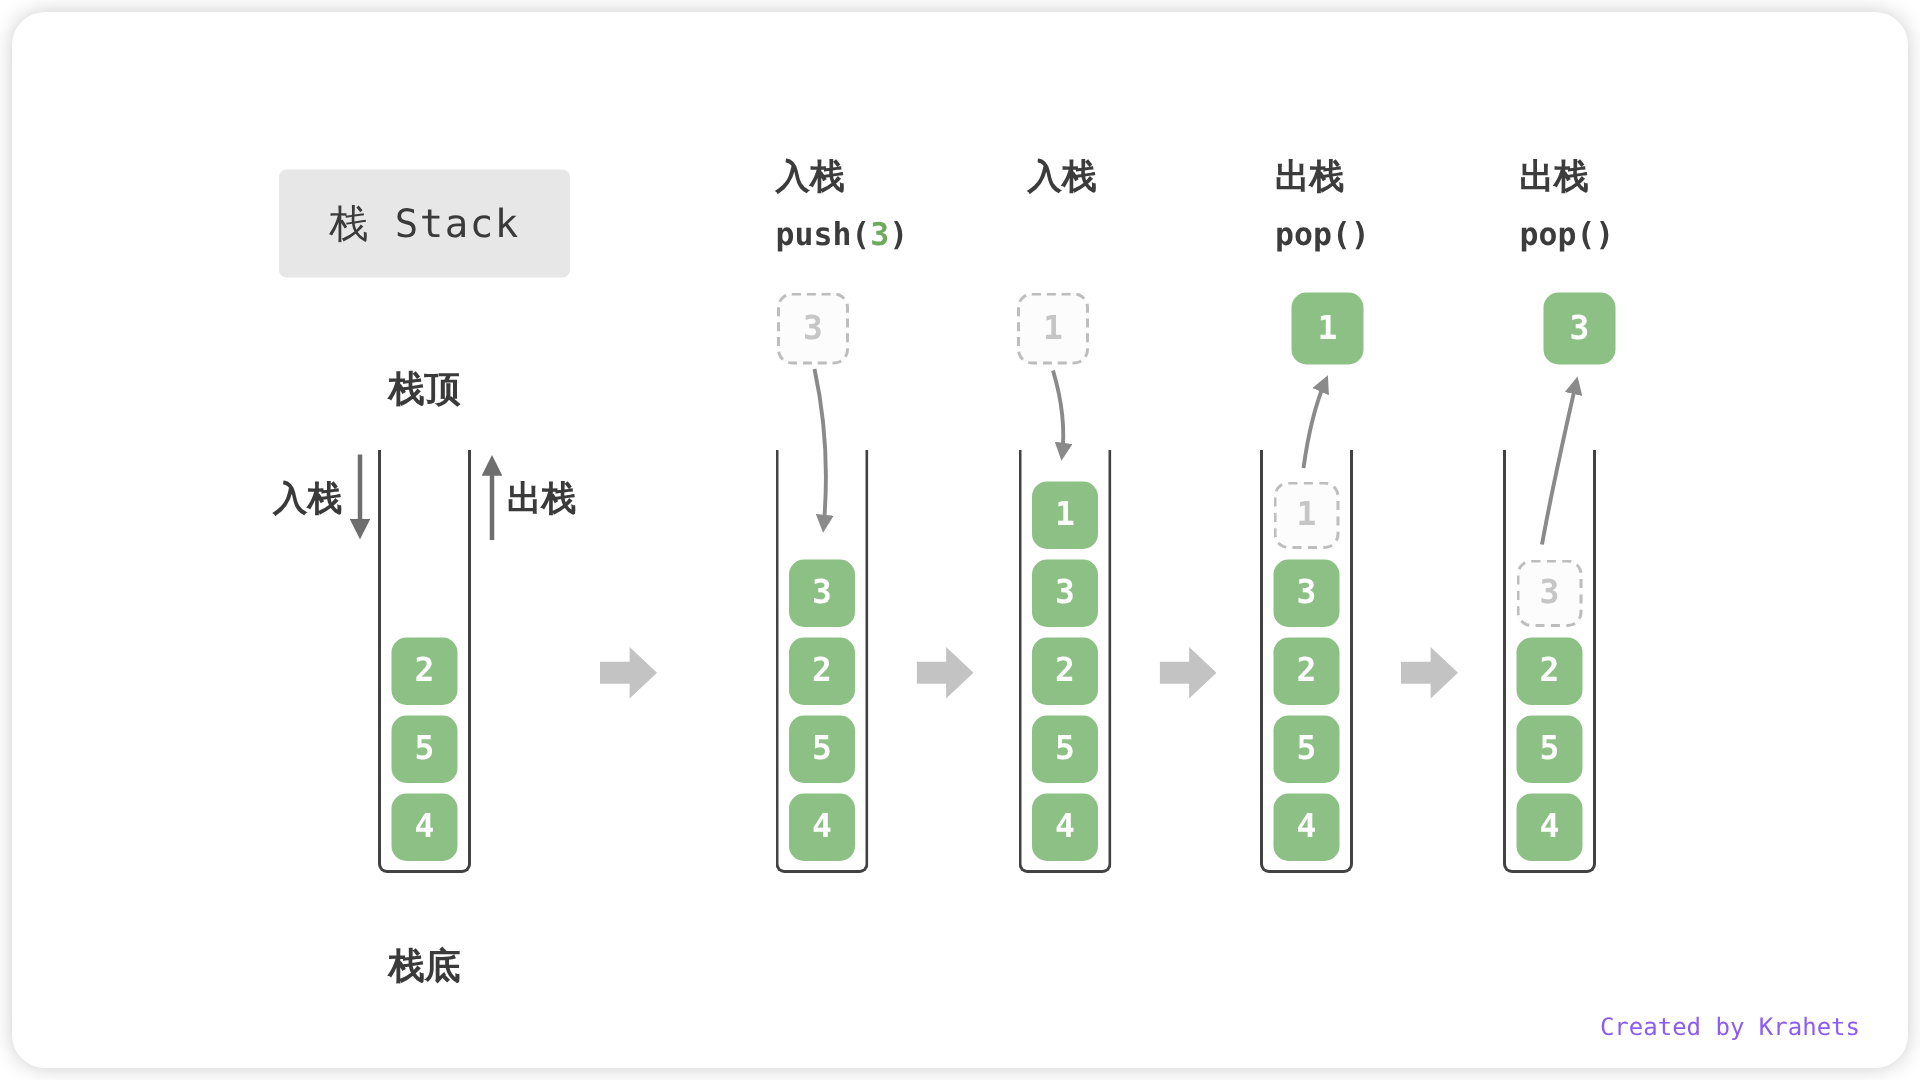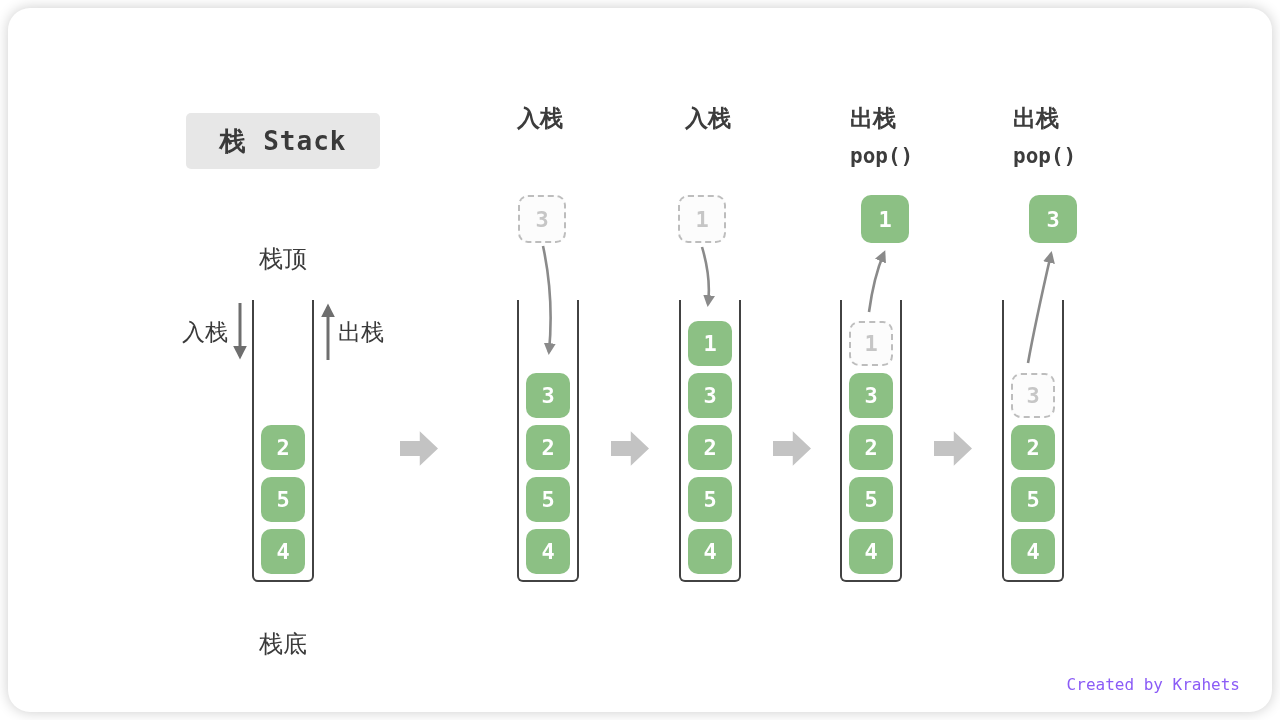--- a/index.html
+++ b/index.html
@@ -9,41 +9,41 @@
   .canvas { position: relative; width: 1280px; height: 720px; }
 
   .card {
     position: absolute; left: 8px; top: 8px; right: 8px; bottom: 8px;
     background: #ffffff; border-radius: 22px;
     box-shadow: 0 0 14px rgba(0,0,0,0.20);
   }
 
   
   .title-chip {
-    position: absolute; left: 186px; top: 113px; width: 194px; height: 56px;
+    position: absolute; left: 186px; top: 113px; width: 194px; height: 72px;
     background: #e7e7e7; border-radius: 5px;
     display: flex; align-items: center; justify-content: center;
     font-family: "DejaVu Sans Mono", "DejaVu Sans", monospace;
-    font-size: 26px; font-weight: 700; color: #3a3a3a; letter-spacing: 1px;
+    font-size: 26px; font-weight: 400; color: #3a3a3a; letter-spacing: 1px;
   }
 
   
   .op-header { position: absolute; top: 103px; width: 160px; }
   .op-header .op-cn {
     font-size: 23px; font-weight: bold; color: #3c3c3c; line-height: 30px;
   }
   .op-header .op-code {
     margin-top: 8px; font-family: "DejaVu Sans Mono", monospace;
     font-size: 21px; font-weight: 600; color: #3c3c3c; line-height: 30px;
   }
   .op-header .op-arg { color: #6fa95f; font-weight: bold; }
   .op-h1 { left: 517px; } .op-h2 { left: 685px; } .op-h3 { left: 850px; } .op-h4 { left: 1013px; }
 
   
-  .side-label { position: absolute; font-weight: normal; color: #3a3a3a; }
+  .side-label { position: absolute; font-weight: bold; color: #3a3a3a; }
   .lbl-top    { left: 250px; top: 243px; width: 66px; text-align: center; font-size: 24px; }
   .lbl-bottom { left: 250px; top: 612px; width: 66px; text-align: center; font-size: 24px; margin-top: 16px; }
   .lbl-in     { left: 170px; top: 317px; width: 58px; text-align: right; font-size: 23px; }
   .lbl-out    { left: 338px; top: 317px; width: 58px; text-align: left; font-size: 23px; }
 
   
   .stack-frame {
     position: absolute; top: 300px; width: 62px; height: 282px;
     border-left: 2px solid #424242; border-right: 2px solid #424242;
     border-bottom: 2px solid #424242; border-radius: 0 0 6px 6px;
@@ -93,20 +93,21 @@
 
 <div class="canvas">
   <div class="card"></div>
 
   <div class="title-chip">
     <span>栈 Stack</span>
   </div>
 
   <div class="op-header op-h1">
     <div class="op-cn">入栈</div>
+    <div class="op-code"><span>push(</span><span class="op-arg">3</span><span>)</span></div>
   </div>
   <div class="op-header op-h2">
     <div class="op-cn">入栈</div>
   </div>
   <div class="op-header op-h3">
     <div class="op-cn">出栈</div>
     <div class="op-code"><span>pop(</span><span class="op-arg"></span><span>)</span></div>
   </div>
   <div class="op-header op-h4">
     <div class="op-cn">出栈</div>

